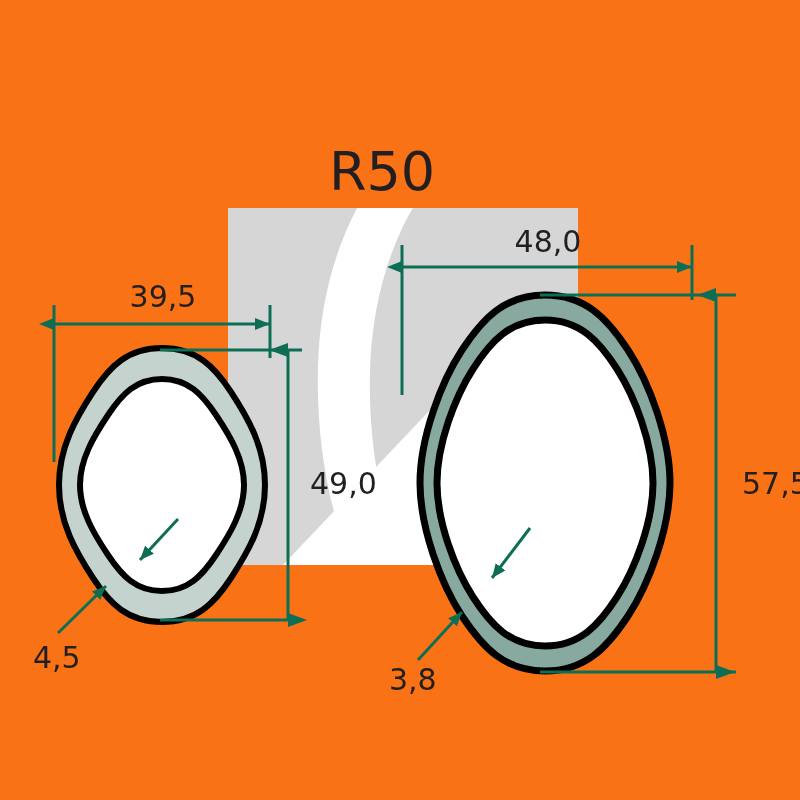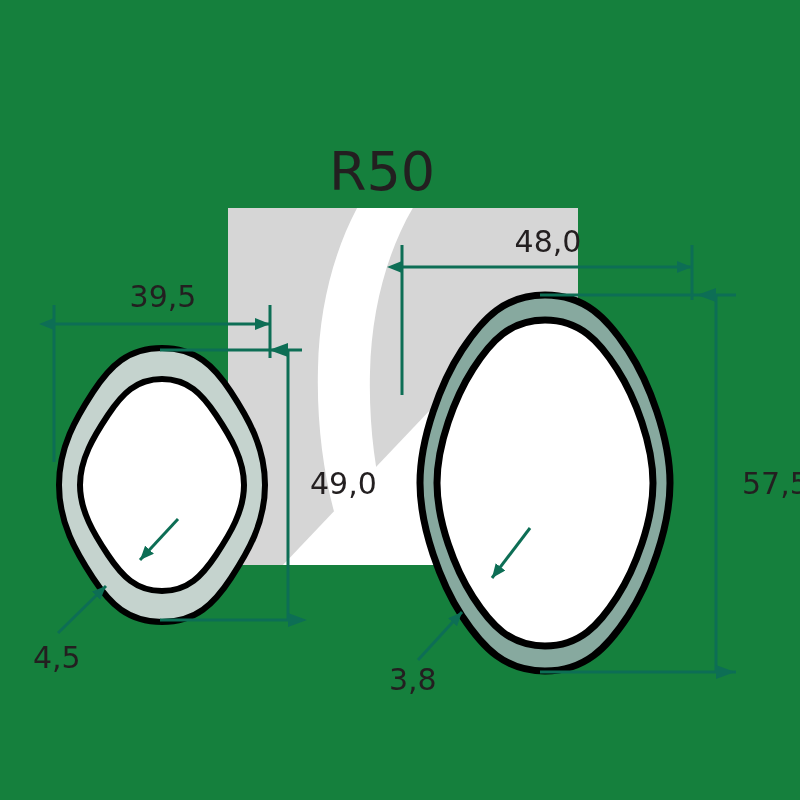--- a/index.html
+++ b/index.html
@@ -4,21 +4,21 @@
 <style>
   html, body {
     margin: 0;
     padding: 0;
     background: #ffffff;
   }
   #stage {
     position: relative;
     width: 800px;
     height: 800px;
-    background: #15803d;
+    background: #f97316;
     overflow: hidden;
     font-family: "DejaVu Sans", "Liberation Sans", sans-serif;
   }
   #drawing-svg {
     position: absolute;
     top: 0;
     left: 0;
     width: 800px;
     height: 800px;
     display: block;

